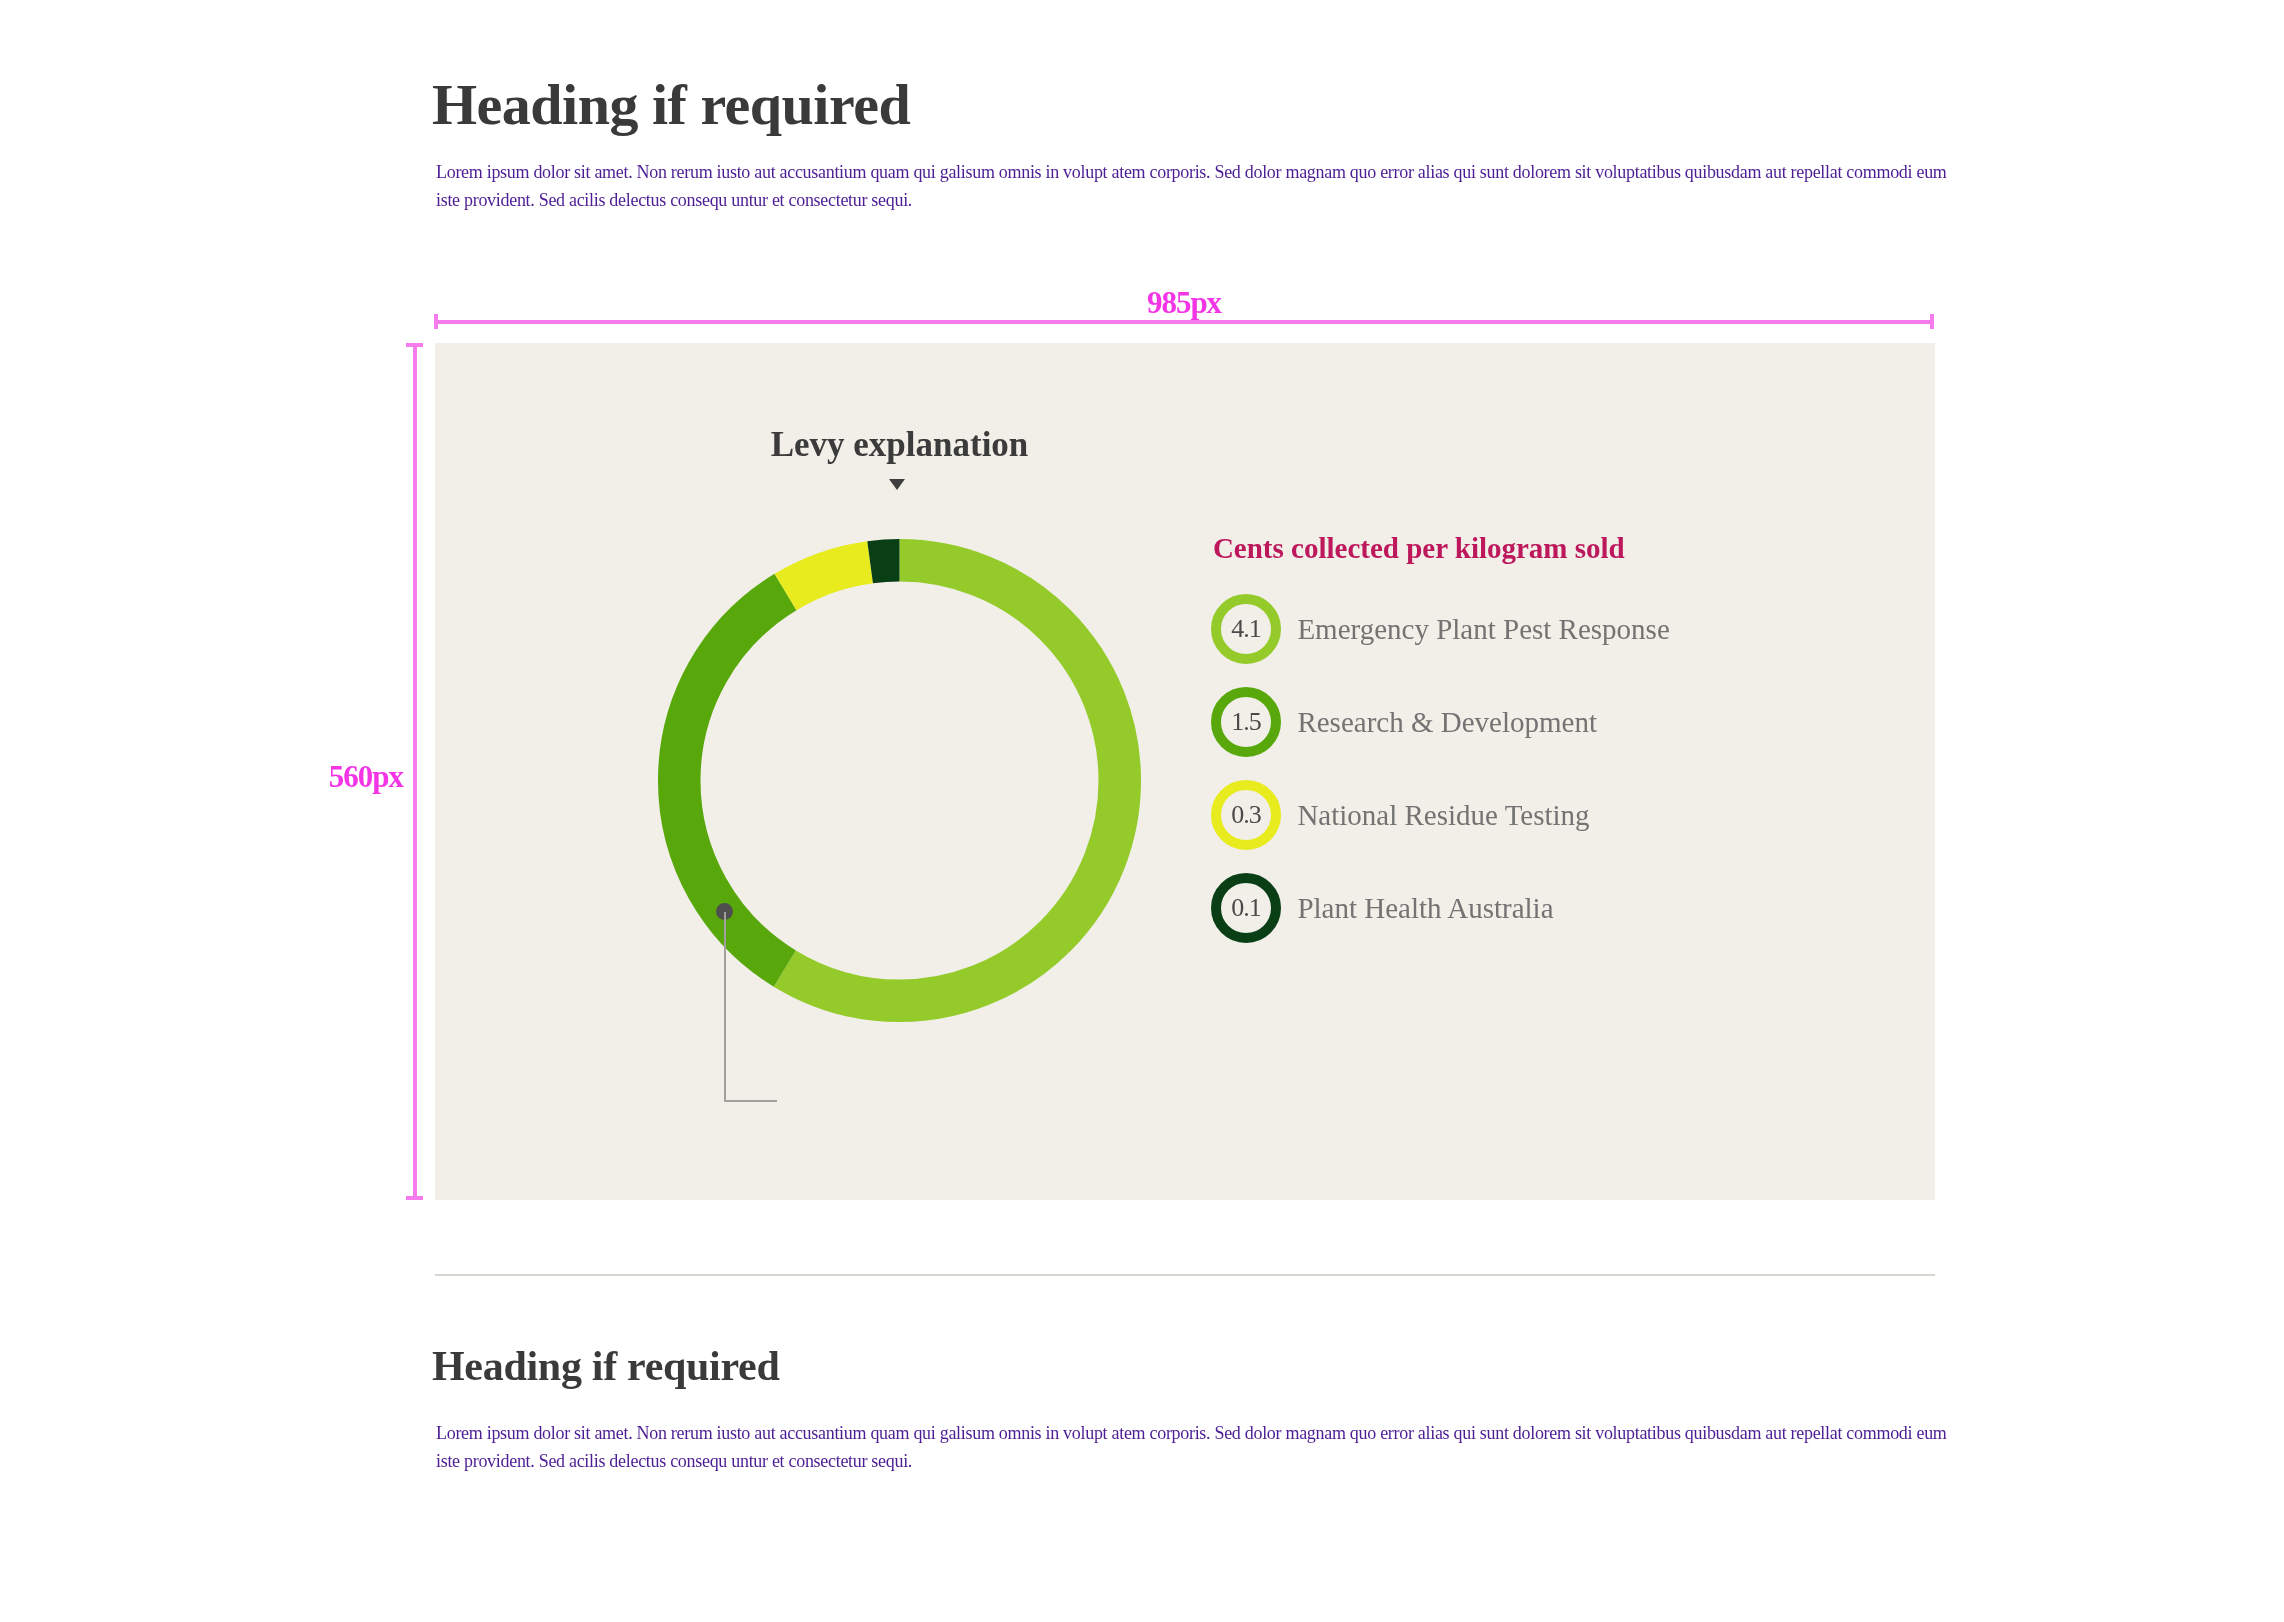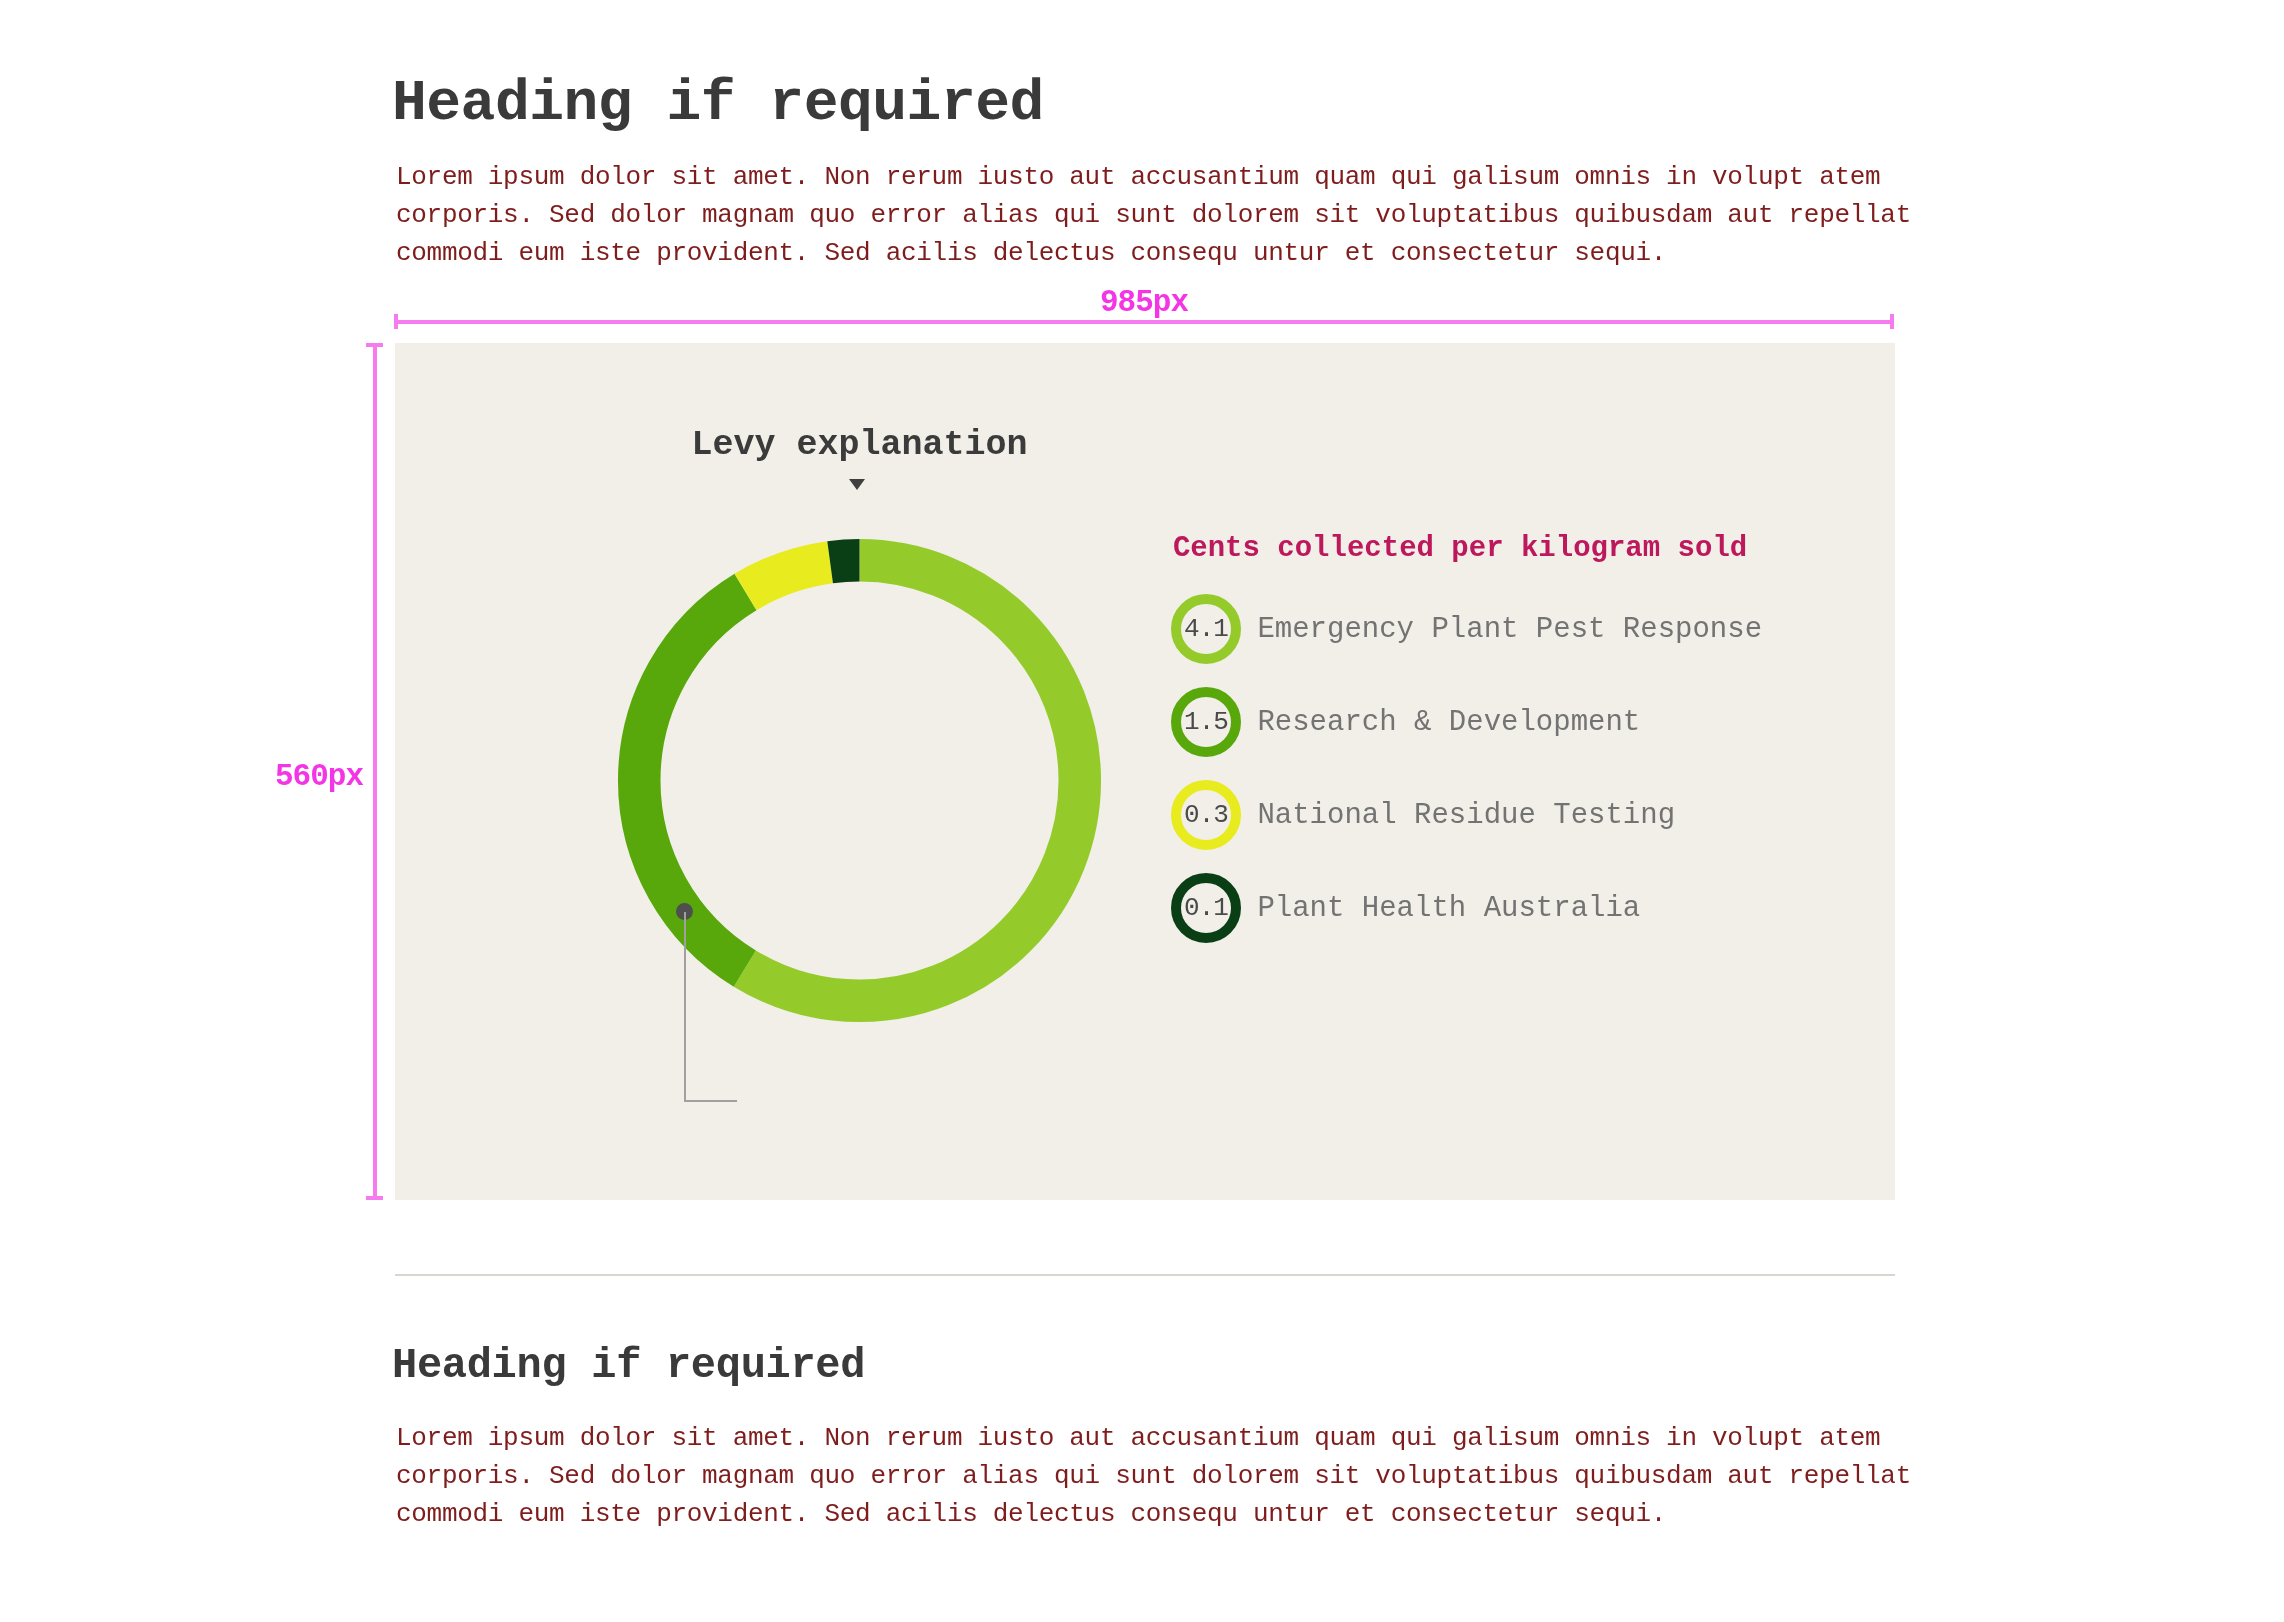--- a/index.html
+++ b/index.html
@@ -1,28 +1,29 @@
 <!DOCTYPE html>
 <html><head>
 <meta charset="utf-8">
 <style>
   html,body{margin:0;padding:0;background:#ffffff;}
   .canvas{
     position:relative;
     width:2040px;height:1622px;
     background:#ffffff;
-    font-family:Liberation Mono, monospace;
+    font-family:Liberation Serif, serif;
     overflow:hidden;
+    margin-left:40px;
   }
   .abs{position:absolute;}
 
   
   .h1{left:392px;top:71px;font-size:58px;font-weight:bold;color:#3a3a3a;letter-spacing:-0.5px;}
   .h2{left:392px;top:1342px;font-size:42px;font-weight:bold;color:#3a3a3a;letter-spacing:-0.3px;}
-  .para{left:396px;width:1537px;font-size:26px;line-height:38px;color:#7f1d1d;letter-spacing:-0.3px;}
+  .para{left:396px;width:1537px;font-size:18px;line-height:28px;color:#4c1d95;letter-spacing:-0.3px;}
   .para.p-top{top:158px;}
   .para.p-bottom{top:1419px;}
 
   
   .ruler{background:#f57bee;}
   .ruler-label{font-size:31px;font-weight:bold;color:#f335e5;letter-spacing:-1px;}
   .h-line{left:394px;top:320px;width:1500px;height:3.9px;}
   .h-tick-l{left:394px;top:314px;width:3.9px;height:15.4px;}
   .h-tick-r{left:1890px;top:314px;width:3.9px;height:15.4px;}
   .h-label{left:394px;top:285px;width:1500px;text-align:center;}

